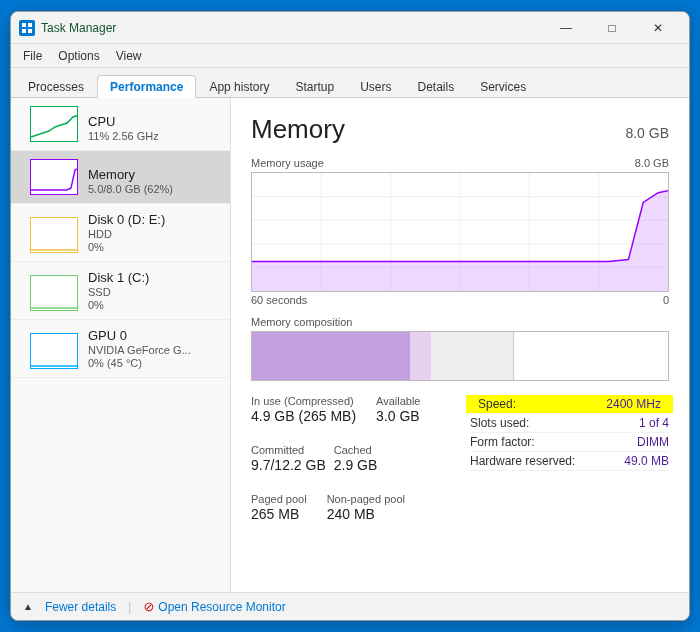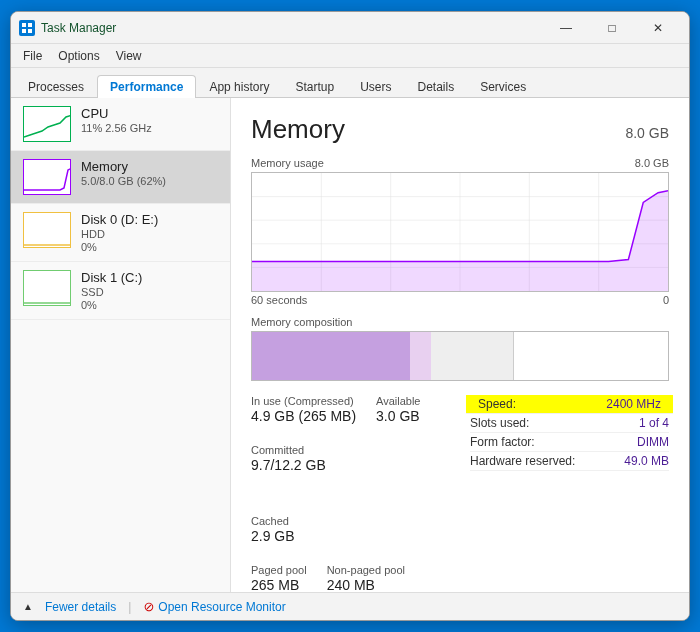--- a/index.html
+++ b/index.html
@@ -118,22 +118,22 @@
     }
     .sidebar {
       width: 220px;
       background: #f9f9f9;
       border-right: 1px solid #e0e0e0;
       overflow-y: auto;
       flex-shrink: 0;
     }
     .sidebar-item {
       display: flex;
-      align-items: flex-start;
-      padding: 8px 12px;
+      align-items: flex-end;
+      padding: 8px 19px;
       cursor: pointer;
       border-bottom: 1px solid #ececec;
     }
     .sidebar-item.active { background: #d6d6d6; }
     .sidebar-thumb {
       width: 48px;
       height: 36px;
       border: 1px solid #888;
       margin-right: 10px;
       flex-shrink: 0;
@@ -389,20 +389,33 @@
             <polyline points="0,32 48,32" fill="none" stroke="#70cc70" stroke-width="1.5"></polyline>
           </svg>
         </div>
         <div class="sidebar-info">
           <div class="sidebar-label">Disk 1 (C:)</div>
           <div class="sidebar-sublabel">SSD</div>
           <div class="sidebar-sublabel">0%</div>
         </div>
       </div>
 
+      <div class="sidebar-item">
+        <div class="sidebar-thumb gpu-thumb">
+          <svg width="48" height="36" viewBox="0 0 48 36">
+            <rect width="48" height="36" fill="white"></rect>
+            <polyline points="0,32 48,32" fill="none" stroke="#00aaff" stroke-width="1.5"></polyline>
+          </svg>
+        </div>
+        <div class="sidebar-info">
+          <div class="sidebar-label">GPU 0</div>
+          <div class="sidebar-sublabel">NVIDIA GeForce G...</div>
+          <div class="sidebar-sublabel">0% (45 °C)</div>
+        </div>
+      </div>
 
     </div>
 
     <div class="detail-panel">
 
       <div class="detail-header">
         <span class="detail-title">Memory</span>
         <span class="detail-size">8.0 GB</span>
       </div>
 
@@ -452,21 +465,21 @@
           <div style="display:flex; gap:20px; margin-bottom:10px;">
             <div class="stat-row">
               <div class="stat-label">In use (Compressed)</div>
               <div class="stat-value">4.9 GB (265 MB)</div>
             </div>
             <div class="stat-row">
               <div class="stat-label">Available</div>
               <div class="stat-value">3.0 GB</div>
             </div>
           </div>
-          <div style="display:flex; gap:32px; margin-bottom:10px;flex-direction:column;">
+          <div style="display:flex; gap:8px; margin-bottom:10px;">
             <div class="stat-row">
               <div class="stat-label">Committed</div>
               <div class="stat-value">9.7/12.2 GB</div>
             </div>
             <div class="stat-row">
               <div class="stat-label">Cached</div>
               <div class="stat-value">2.9 GB</div>
             </div>
           </div>
           <div style="display:flex; gap:20px;">

